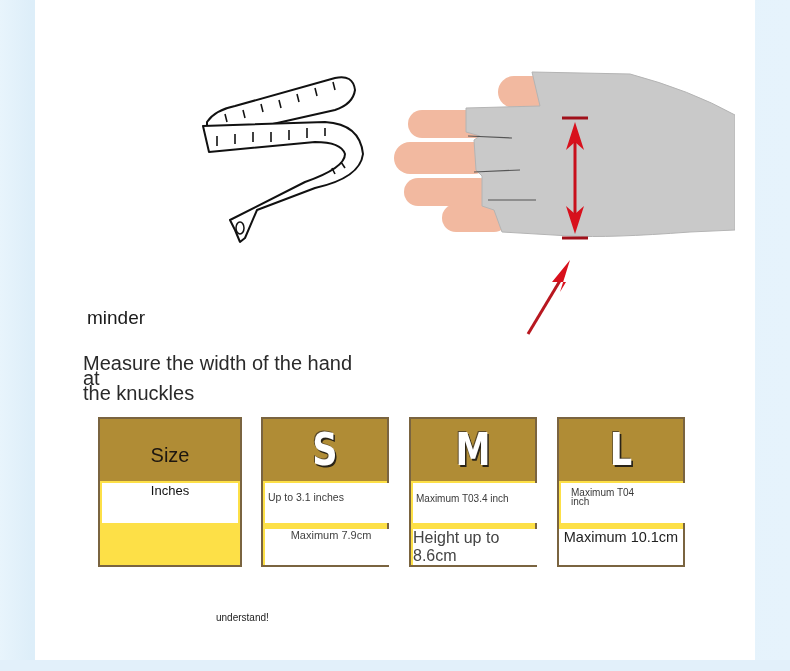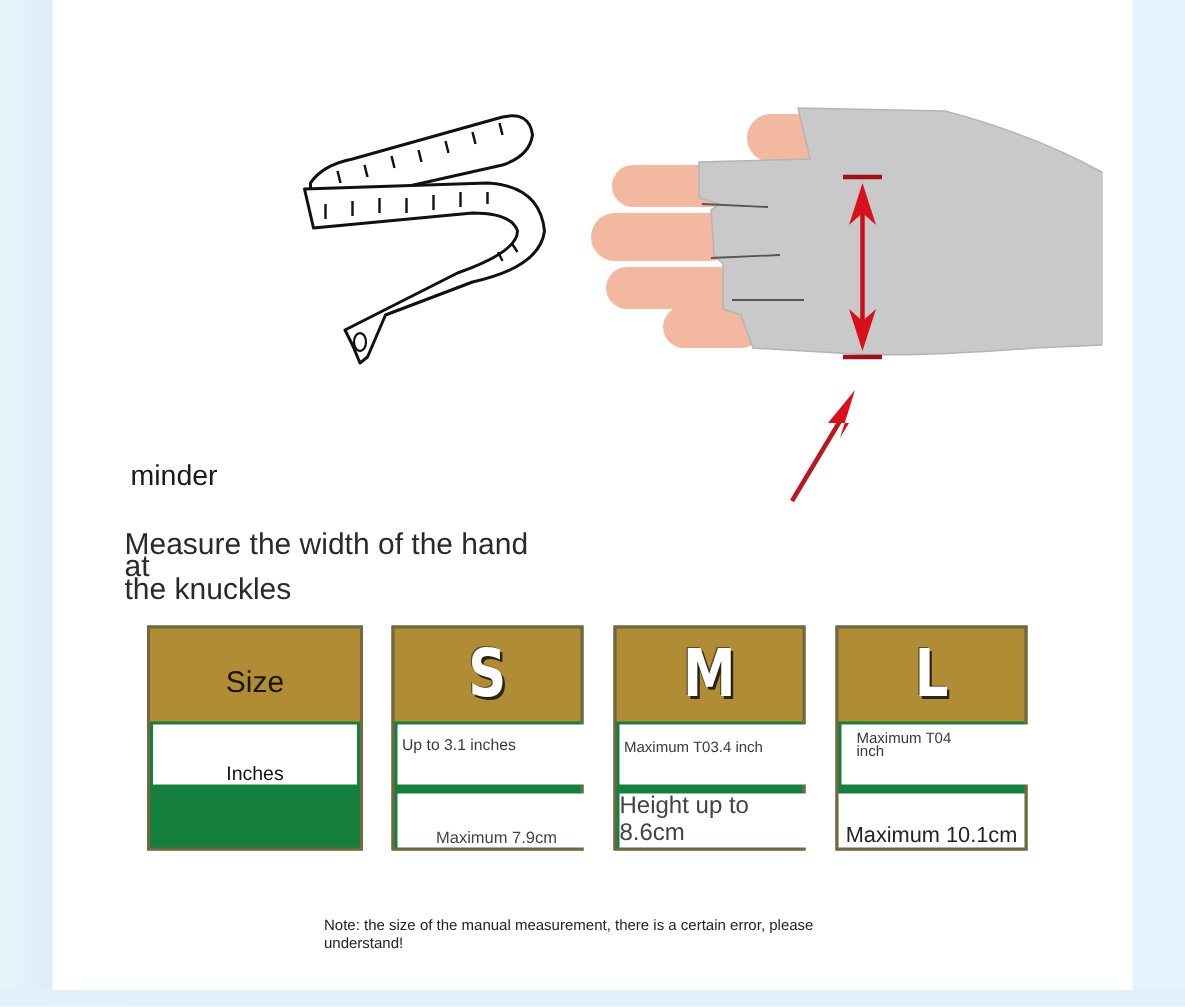--- a/index.html
+++ b/index.html
@@ -58,21 +58,21 @@
       font-size: 20px;
       line-height: 15px;
       color: #2a2a2a;
       width: 270px;
     }
     .col {
       position: absolute;
       top: 417px;
       width: 128px;
       height: 150px;
-      background: #15803d;
+      background: #fde047;
       box-sizing: border-box;
       border: 2px solid #7a6440;
     }
     .col-head {
       position: absolute;
       left: 0; top: 0;
       width: 124px; height: 62px;
       background: #b08c35;
       display: flex;
       align-items: center;
@@ -95,21 +95,21 @@
     }
     .letter {
       font-family: "DejaVu Sans", sans-serif;
       font-weight: bold;
       font-size: 44px;
       color: #ffffff;
       transform: scaleX(0.8);
       text-shadow: 2px 2px 0 #2a2418, -1px -1px 0 #5a4a2a;
       line-height: 44px;
     }
-    .center { display: flex; align-items: flex-end; justify-content: center; }
+    .center { display: flex; align-items: flex-start; justify-content: center; }
     .note {
       position: absolute;
       left: 216px;
       top: 612px;
       width: 380px;
       font-size: 10px;
       line-height: 12px;
       color: #222;
     }
   </style>
@@ -225,15 +225,14 @@
   <div class="cell r1" style="font-size:10px; line-height:9px; padding:5px 0 0 10px;">
     <div>Maximum T04</div>
     <div>inch</div>
   </div>
   <div class="cell r2 center" style="font-size:14.5px; color:#222; left:0; width:124px;">
     <span>Maximum 10.1cm</span>
   </div>
 </div>
 
 <div class="note">
-  <div>Note: the size of the manual measurement, there is a certain error, please</div>
   <div>understand!</div>
 </div>
 
 </body></html>

